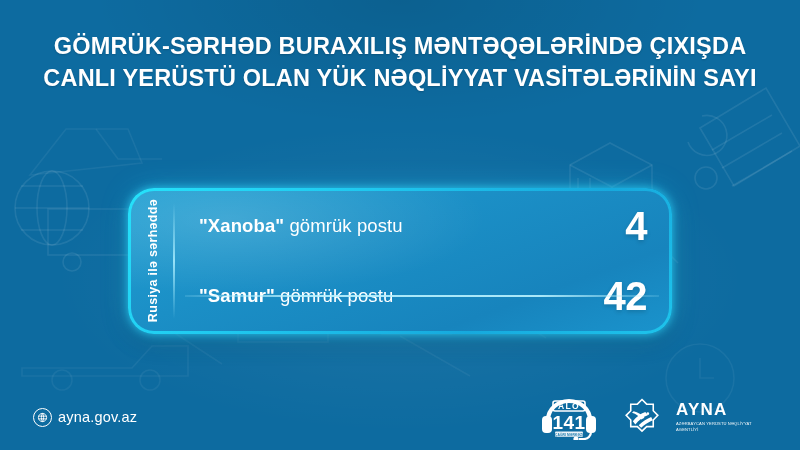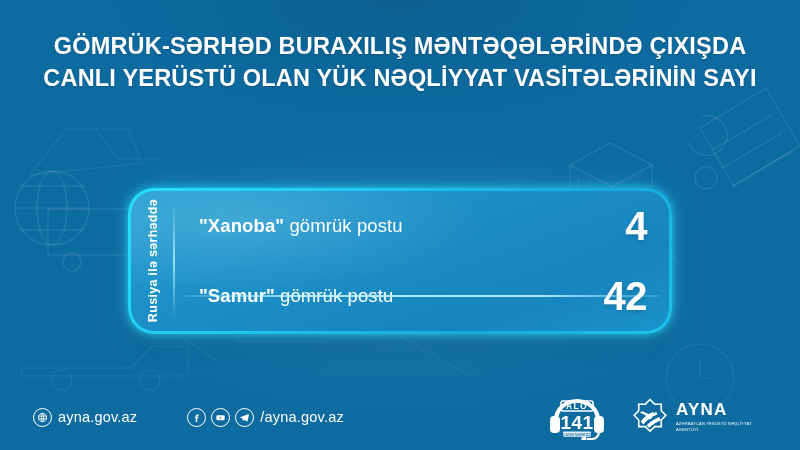--- a/index.html
+++ b/index.html
@@ -147,21 +147,21 @@
     color:#ffffff;
   }
   .f-text { color:#ffffff; font-size:14.5px; letter-spacing:.2px; }
 
   .footer-right {
     margin-left:auto;
     display:flex; align-items:center; gap:20px;
     padding-right:32px;
   }
   .logo-alo { display:flex; align-items:center; }
-  .logo-ayna { display:flex; align-items:center; gap:6px; }
+  .logo-ayna { display:flex; align-items:center; gap:14px; }
   .ayna-text { display:flex; flex-direction:column; line-height:1; }
   .ayna-name { color:#ffffff; font-weight:bold; font-size:17px; letter-spacing:1.2px; }
   .ayna-sub { color:#ffffff; font-size:4.1px; letter-spacing:.12px; margin-top:2.5px; opacity:.95; line-height:1.45; max-width:92px; }
 </style>
 </head>
 <body>
 
 <svg id="bg-deco" viewBox="0 0 800 450" xmlns="http://www.w3.org/2000/svg">
   <g fill="none" stroke="#ffffff" stroke-opacity="0.085" stroke-width="1.6">
 
@@ -245,41 +245,20 @@
     <div class="f-group">
       <span class="circle-icon">
         <svg width="11" height="11" viewBox="0 0 24 24" fill="none" stroke="#fff" stroke-width="2">
           <circle cx="12" cy="12" r="9"></circle>
           <path d="M12 3c-3.2 3-3.2 15 0 18M12 3c3.2 3 3.2 15 0 18M3.5 9h17M3.5 15h17"></path>
         </svg>
       </span>
       <span class="f-text">ayna.gov.az</span>
     </div>
 
-    <div class="f-group">
-      <span class="f-icons">
-        <span class="circle-icon">
-          <svg width="11" height="11" viewBox="0 0 24 24" fill="#fff">
-            <path d="M14.5 8.5h2V5.6h-2.6C11.6 5.6 10.4 7 10.4 9v1.6H8.4v3h2v8h3.2v-8h2.3l.4-3h-2.7V9.3c0-.6.3-.8.9-.8z"></path>
-          </svg>
-        </span>
-        <span class="circle-icon">
-          <svg width="11" height="11" viewBox="0 0 24 24" fill="#fff">
-            <rect x="3" y="7" width="18" height="11" rx="3"></rect>
-            <path d="M10.5 10.2l4.4 2.4-4.4 2.4z" fill="#1a7aae"></path>
-          </svg>
-        </span>
-        <span class="circle-icon">
-          <svg width="11" height="11" viewBox="0 0 24 24" fill="#fff">
-            <path d="M21 4.2L2.6 11.3c-.9.3-.9.9-.1 1.1l4.6 1.4 1.7 5.3c.2.6.4.7 1 .2l2.5-2.2 4.8 3.6c.9.5 1.4.2 1.6-.8l2.9-13.6c.2-1-.4-1.5-1.6-1.1z"></path>
-          </svg>
-        </span>
-      </span>
-      <span class="f-text">/ayna.gov.az</span>
-    </div>
 
   </div>
 
   <div class="footer-right">
 
     <div class="logo-alo">
       <svg width="66" height="46" viewBox="0 0 66 46">
 
         <path d="M12 26 a21 19 0 0 1 42 0" fill="none" stroke="#ffffff" stroke-width="4.2"></path>
         <rect x="6" y="22" width="10" height="17" rx="4" fill="#ffffff"></rect>

